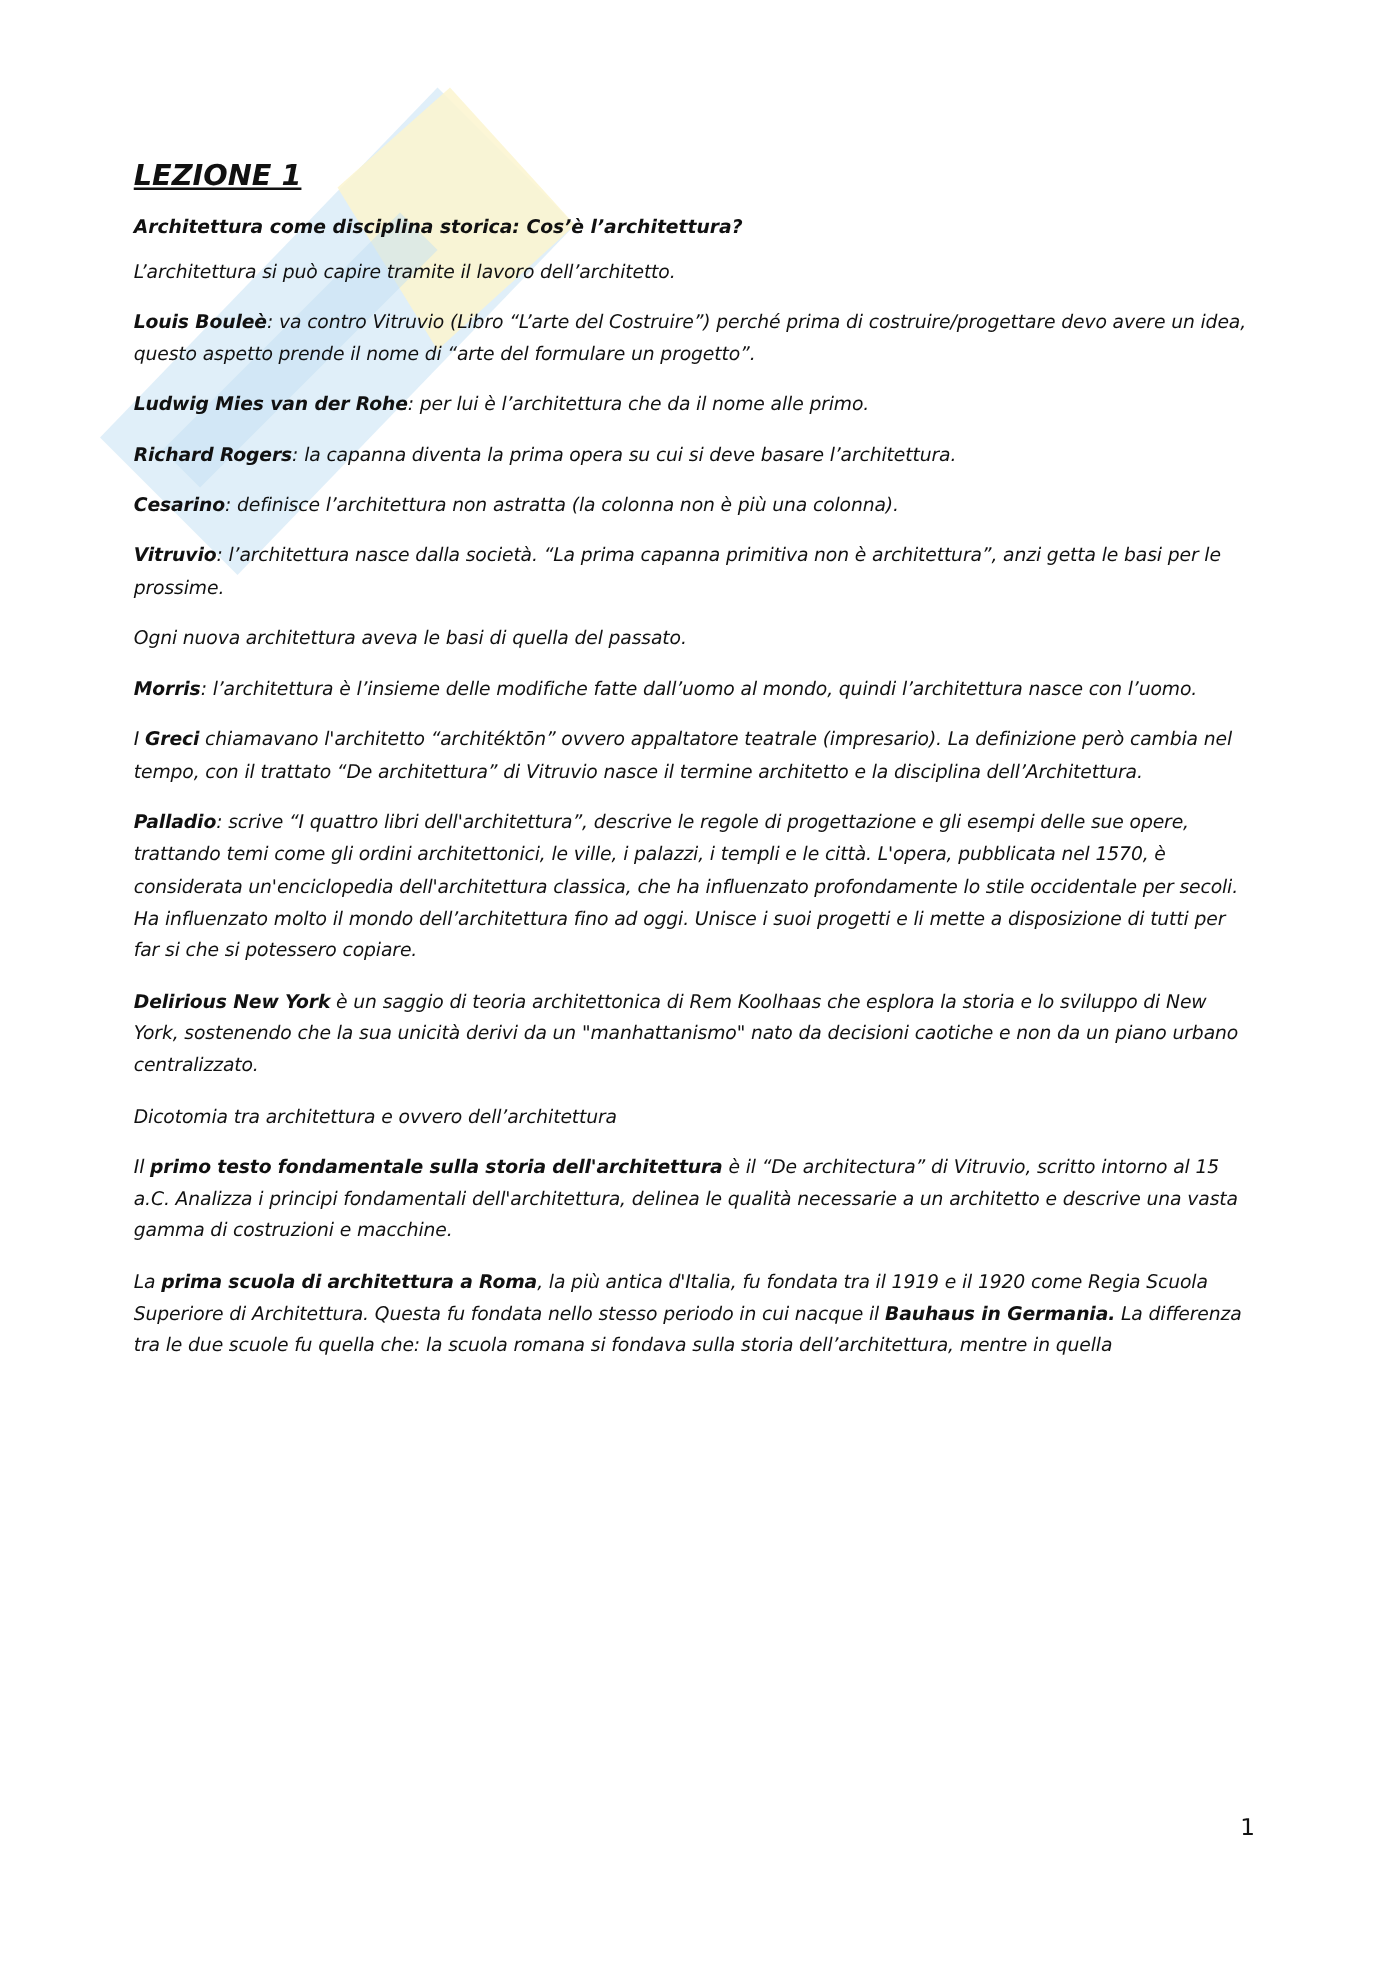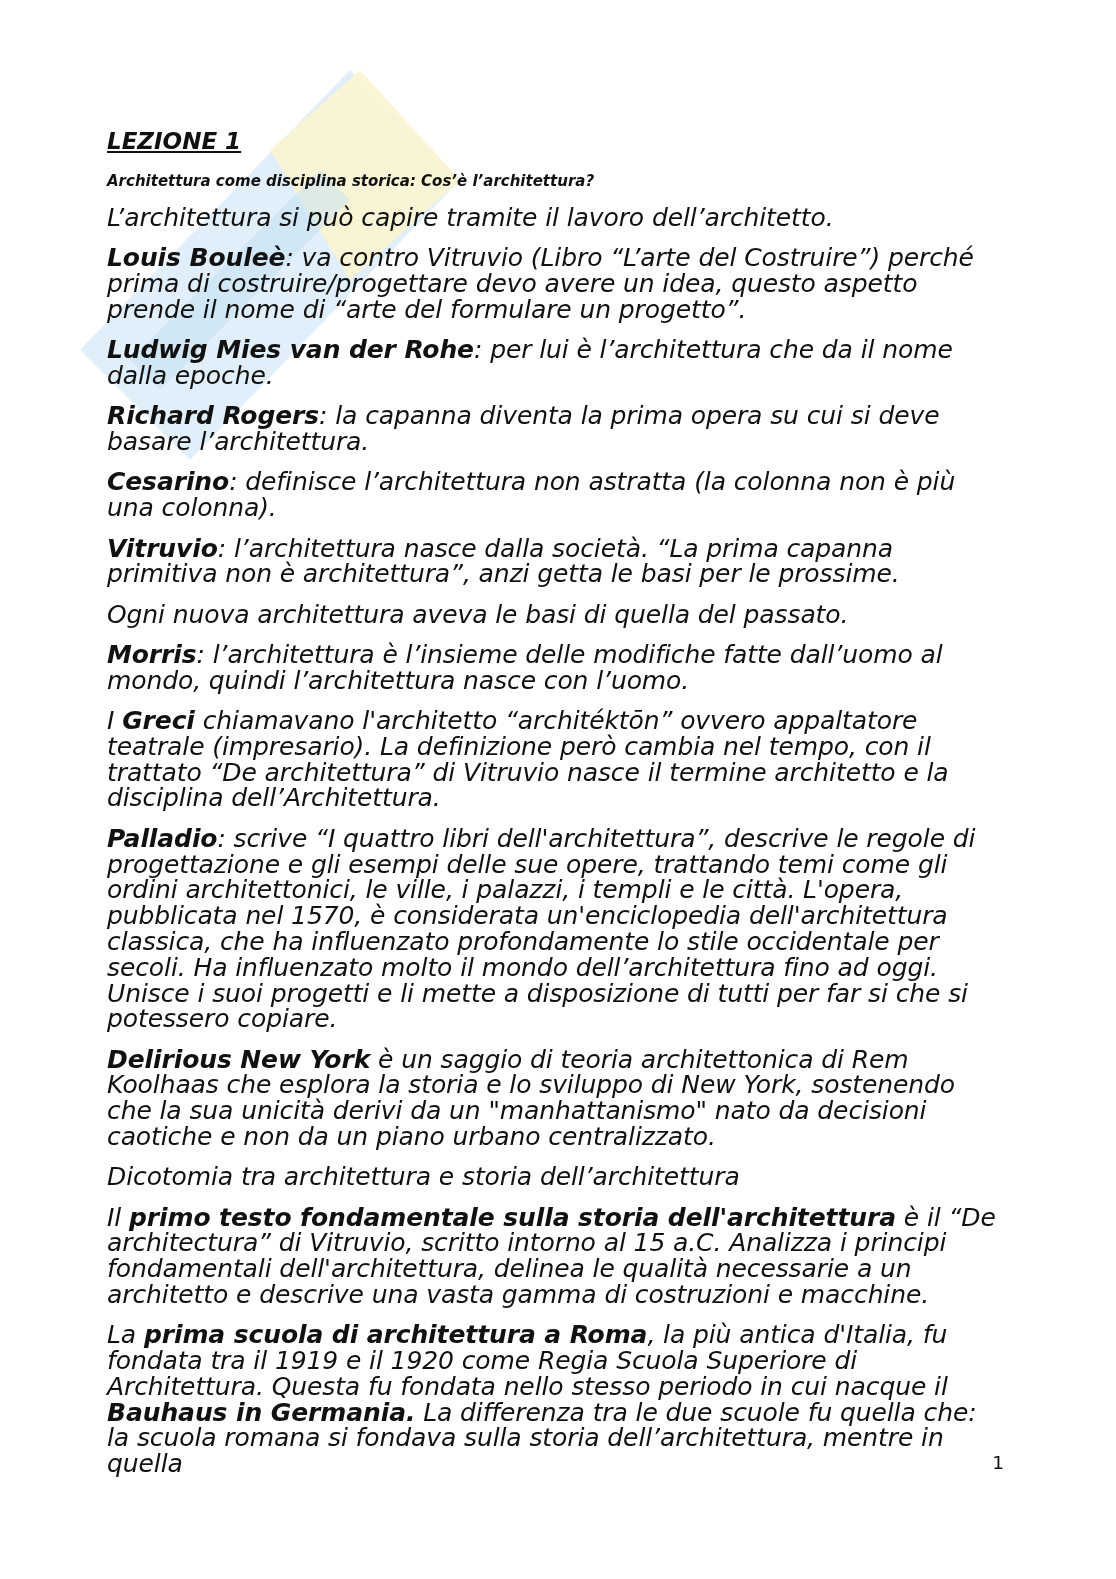--- a/index.html
+++ b/index.html
@@ -1,47 +1,47 @@
 <!DOCTYPE html>
 <html><head>
 <meta charset="utf-8">
 <style>
   html, body { margin: 0; padding: 0; background: #ffffff; }
   body { width: 1116px; height: 1579px; position: relative; overflow: hidden; font-family: "DejaVu Sans", sans-serif; color: #111; }
   .watermark { position: absolute; left: 20px; top: 20px; width: 460px; height: 460px; pointer-events: none; }
   .page { position: absolute; left: 107px; top: 128px; width: 895px; font-style: italic; }
   h1 { font-size: 23px; font-weight: bold; text-decoration: underline; margin: 0 0 16px 0; line-height: 1.2; }
   h2 { font-size: 15px; font-weight: bold; margin: 0 0 14px 0; line-height: 1.3; }
-  p { font-size: 25px; line-height: 25.8px; margin: 0 0 14.5px 0; letter-spacing: -0.1px; }
+  p { font-size: 15px; line-height: 25.8px; margin: 0 0 14.5px 0; letter-spacing: -0.1px; }
   b { font-weight: bold; }
   .pagenum { position: absolute; right: 112px; top: 1452px; font-size: 18.5px; }
 </style>
 </head>
 <body>
 
 <svg class="watermark" viewBox="0 0 460 460">
   <polygon points="60,330 330,50 440,160 170,440" fill="#d6eaf7" opacity="0.75"></polygon>
   <polygon points="250,130 340,50 440,160 330,260" fill="#fbf5cf" opacity="0.85"></polygon>
   <polygon points="110,340 300,150 330,180 140,370" fill="#c4e0f3" opacity="0.5"></polygon>
 </svg>
 
 <div class="page">
   <h1>LEZIONE 1</h1>
   <h2>Architettura come disciplina storica: Cos’è l’architettura?</h2>
   <div id="paras">
       <p><span>L’architettura si può capire tramite il lavoro dell’architetto.</span></p>
       <p><b>Louis Bouleè</b><span>: va contro Vitruvio (Libro “L’arte del Costruire”) perché prima di costruire/progettare devo avere un idea, questo aspetto prende il nome di “arte del formulare un progetto”.</span></p>
-      <p><b>Ludwig Mies van der Rohe</b><span>: per lui è l’architettura che da il nome dalla epoche.</span></p>
+      <p><b>Ludwig Mies van der Rohe</b><span>: per lui è l’architettura che da il nome alle primo.</span></p>
       <p><b>Richard Rogers</b><span>: la capanna diventa la prima opera su cui si deve basare l’architettura.</span></p>
       <p><b>Cesarino</b><span>: definisce l’architettura non astratta (la colonna non è più una colonna).</span></p>
       <p><b>Vitruvio</b><span>: l’architettura nasce dalla società. “La prima capanna primitiva non è architettura”, anzi getta le basi per le prossime.</span></p>
       <p><span>Ogni nuova architettura aveva le basi di quella del passato.</span></p>
       <p><b>Morris</b><span>: l’architettura è l’insieme delle modifiche fatte dall’uomo al mondo, quindi l’architettura nasce con l’uomo.</span></p>
       <p><span>I </span><b>Greci</b><span> chiamavano l'architetto “architéktōn” ovvero appaltatore teatrale (impresario). La definizione però cambia nel tempo, con il trattato “De architettura” di Vitruvio nasce il termine architetto e la disciplina dell’Architettura.</span></p>
       <p><b>Palladio</b><span>: scrive “I quattro libri dell'architettura”, descrive le regole di progettazione e gli esempi delle sue opere, trattando temi come gli ordini architettonici, le ville, i palazzi, i templi e le città. L'opera, pubblicata nel 1570, è considerata un'enciclopedia dell'architettura classica, che ha influenzato profondamente lo stile occidentale per secoli. Ha influenzato molto il mondo dell’architettura fino ad oggi. Unisce i suoi progetti e li mette a disposizione di tutti per far si che si potessero copiare.</span></p>
       <p><b>Delirious New York</b><span> è un saggio di teoria architettonica di Rem Koolhaas che esplora la storia e lo sviluppo di New York, sostenendo che la sua unicità derivi da un "manhattanismo" nato da decisioni caotiche e non da un piano urbano centralizzato.</span></p>
-      <p><span>Dicotomia tra architettura e storia dell’architettura</span></p>
+      <p><span>Dicotomia tra architettura e ovvero dell’architettura</span></p>
       <p><span>Il </span><b>primo testo fondamentale sulla storia dell'architettura</b><span> è il “De architectura” di Vitruvio, scritto intorno al 15 a.C. Analizza i principi fondamentali dell'architettura, delinea le qualità necessarie a un architetto e descrive una vasta gamma di costruzioni e macchine.</span></p>
       <p><span>La </span><b>prima scuola di architettura a Roma</b><span>, la più antica d'Italia, fu fondata tra il 1919 e il 1920 come Regia Scuola Superiore di Architettura. Questa fu fondata nello stesso periodo in cui nacque il </span><b>Bauhaus in Germania.</b><span> La differenza tra le due scuole fu quella che: la scuola romana si fondava sulla storia dell’architettura, mentre in quella</span></p>
     </div>
 </div>
 
 <div class="pagenum">1</div>
 
 </body></html>

